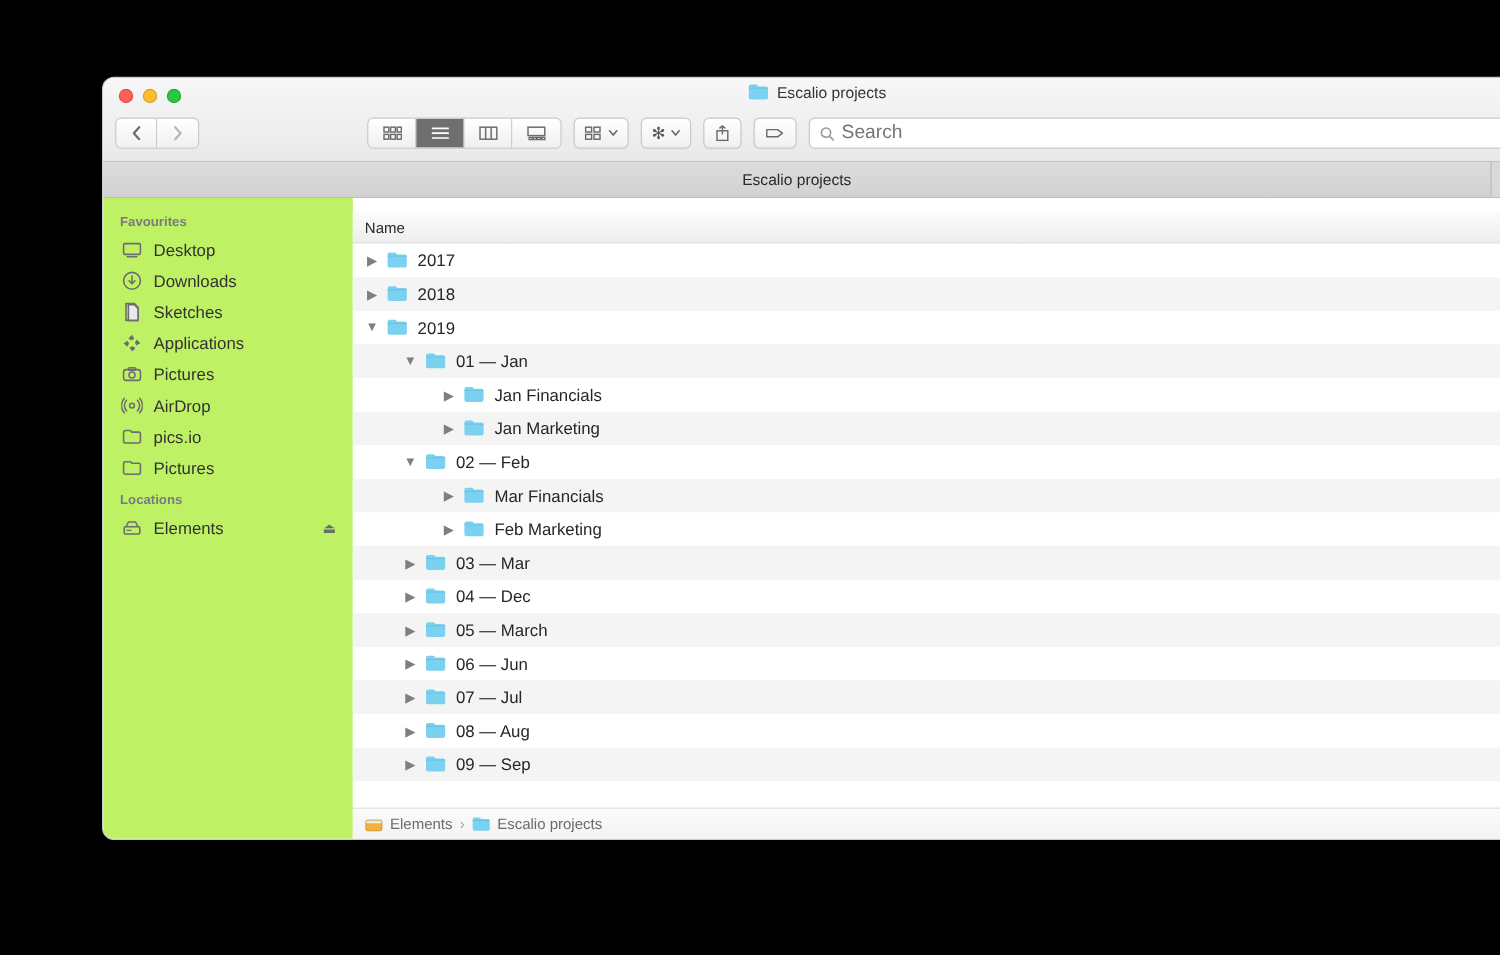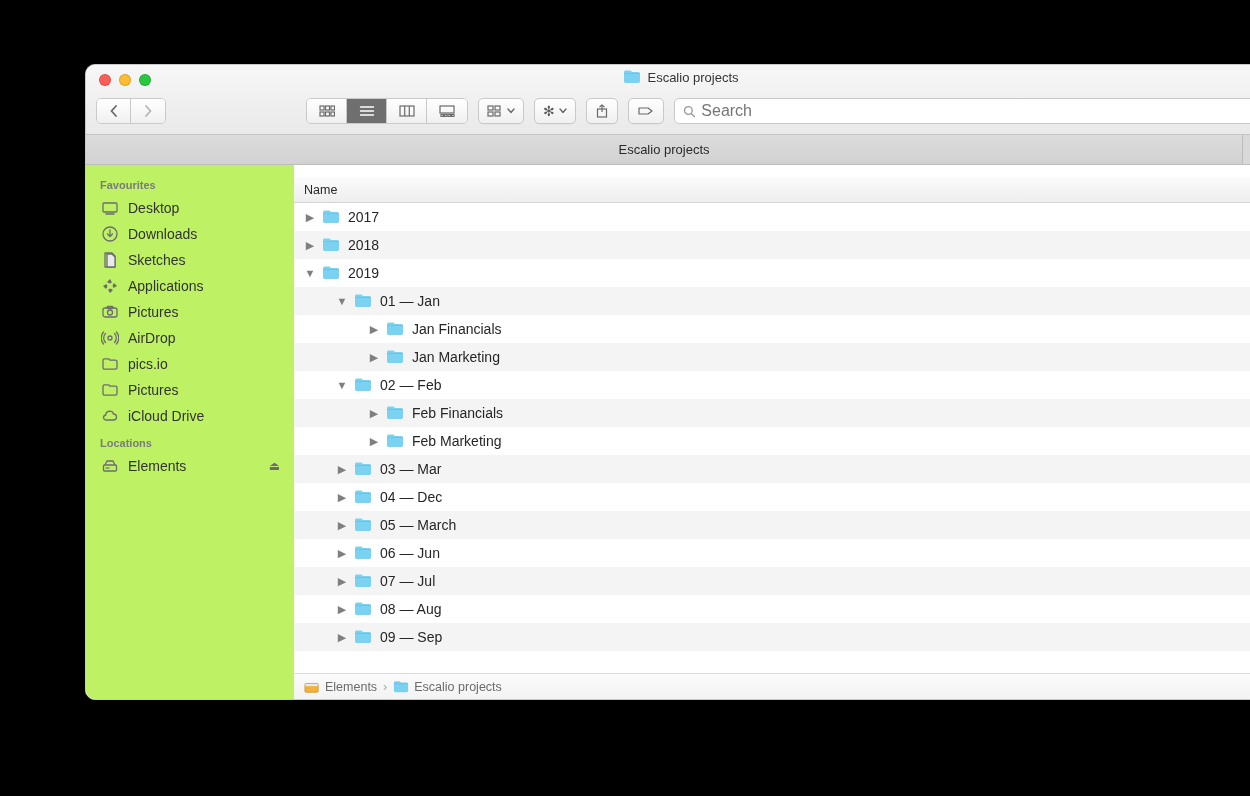--- a/index.html
+++ b/index.html
@@ -463,28 +463,20 @@
           <span>pics.io</span>
         </div>
         <div class="side-item">
           <span class="sicon">
             <svg viewBox="0 0 18 18">
               <path d="M2 5.2c0-.8.7-1.4 1.5-1.4h3.8c.5 0 .9.3 1.1.6l.4.7h5.7c.8 0 1.5.6 1.5 1.4v6.3c0 .8-.7 1.4-1.5 1.4H3.5c-.8 0-1.5-.6-1.5-1.4V5.2z" fill="none" stroke="#6c6c70" stroke-width="1.3"></path>
             </svg>
           </span>
           <span>Pictures</span>
         </div>
-        <div class="side-item">
-          <span class="sicon">
-            <svg viewBox="0 0 18 18">
-              <path d="M5.5 13h7a3 3 0 000-6 4 4 0 00-7.8 1A2.5 2.5 0 005.5 13z" fill="none" stroke="#6c6c70" stroke-width="1.3"></path>
-            </svg>
-          </span>
-          <span>iCloud Drive</span>
-        </div>
         <div class="side-heading">Locations</div>
         <div class="side-item">
           <span class="sicon">
             <svg viewBox="0 0 18 18">
               <rect x="2.5" y="8" width="13" height="6" rx="1" fill="none" stroke="#6c6c70" stroke-width="1.3"></rect>
               <path d="M4 8l2-4h6l2 4" fill="none" stroke="#6c6c70" stroke-width="1.3" stroke-linejoin="round"></path>
               <line x1="4.5" y1="11" x2="8.5" y2="11" stroke="#6c6c70" stroke-width="1.2"></line>
             </svg>
           </span>
           <span>Elements</span>
@@ -561,21 +553,21 @@
             </span>
             <span>02 — Feb</span>
           </div>
           <div class="row" style="padding-left: 74px;">
             <span class="discl">▶</span>
             <span class="folder">
               <svg class="folder-svg" viewBox="0 0 18 18">
                 <use href="#ic-folder"></use>
               </svg>
             </span>
-            <span>Feb Financials</span>
+            <span>Mar Financials</span>
           </div>
           <div class="row" style="padding-left: 74px;">
             <span class="discl">▶</span>
             <span class="folder">
               <svg class="folder-svg" viewBox="0 0 18 18">
                 <use href="#ic-folder"></use>
               </svg>
             </span>
             <span>Feb Marketing</span>
           </div>

